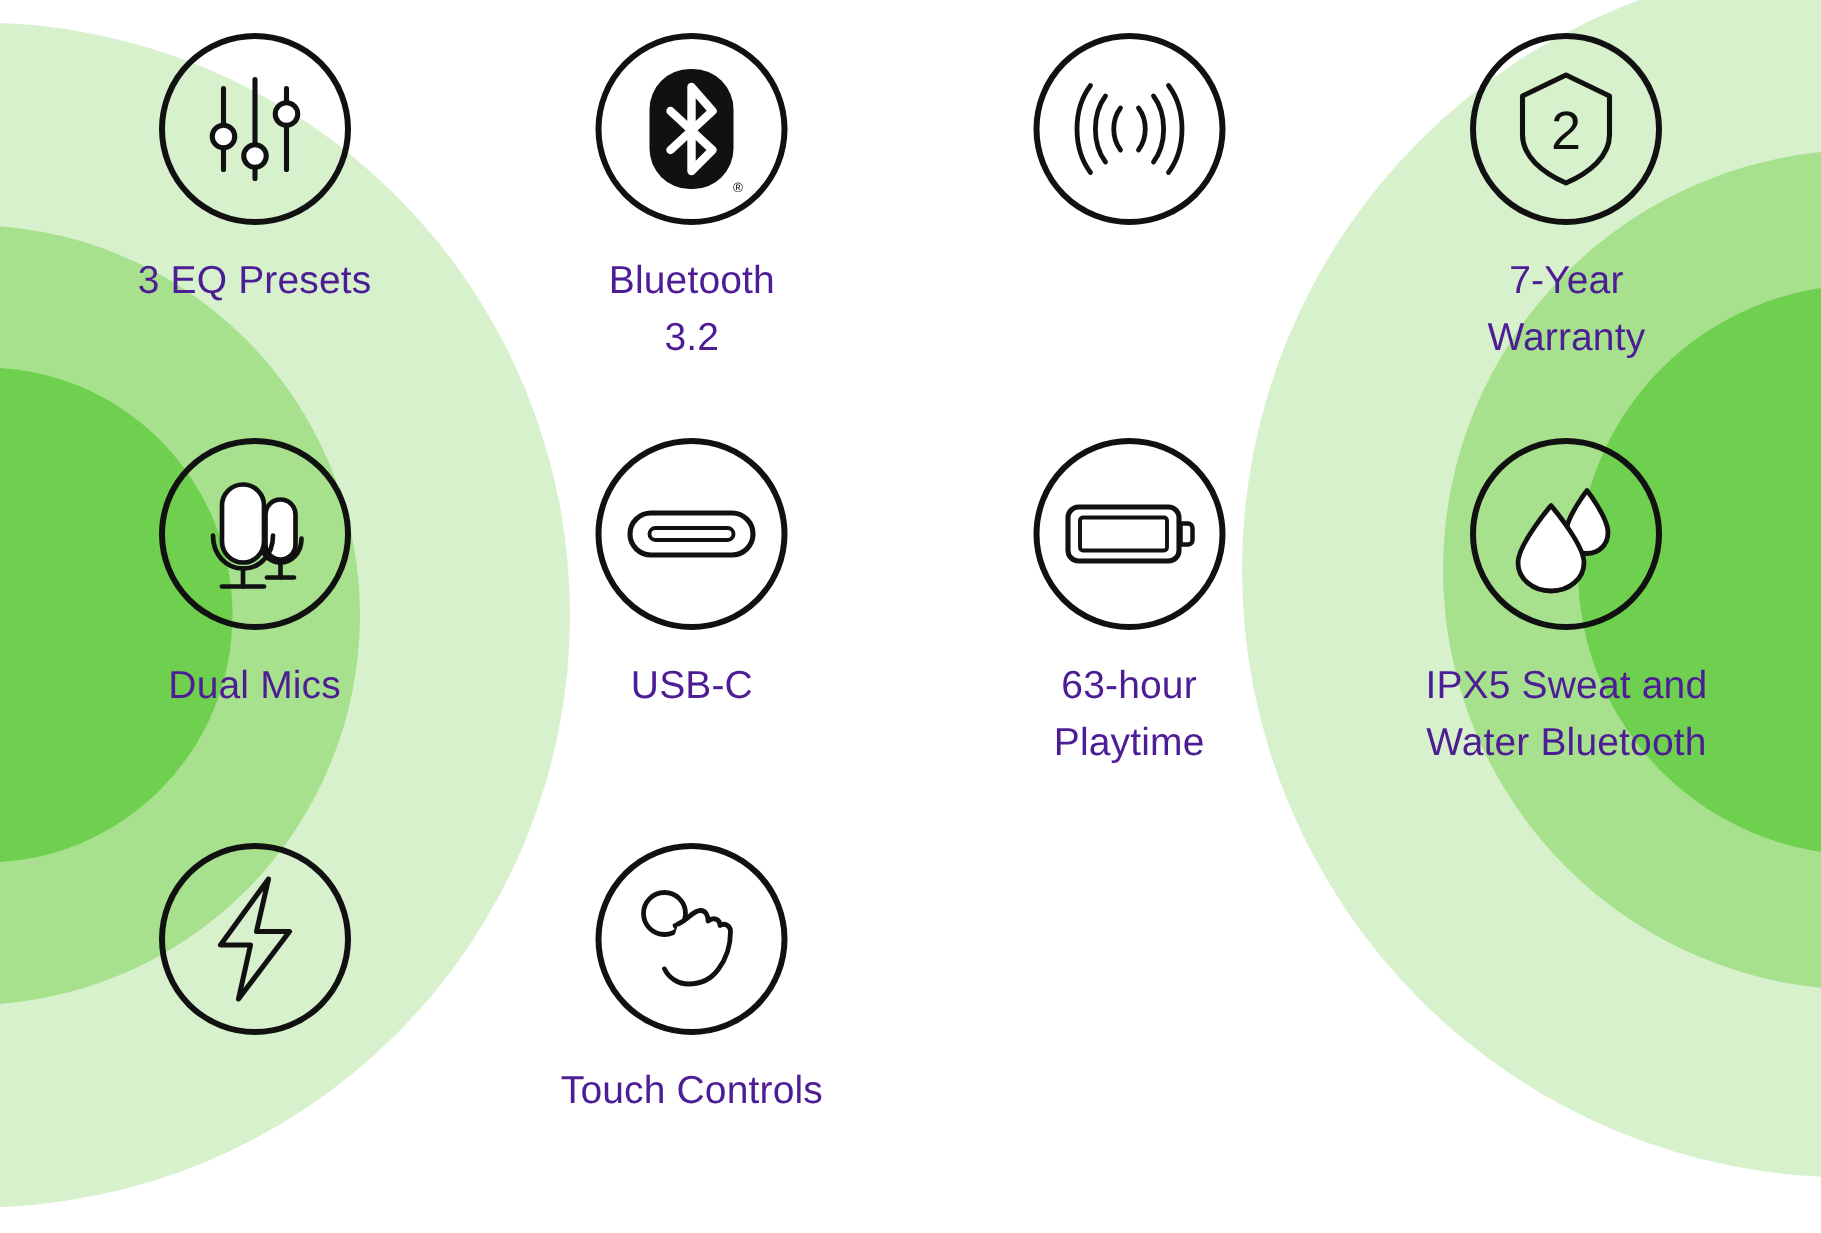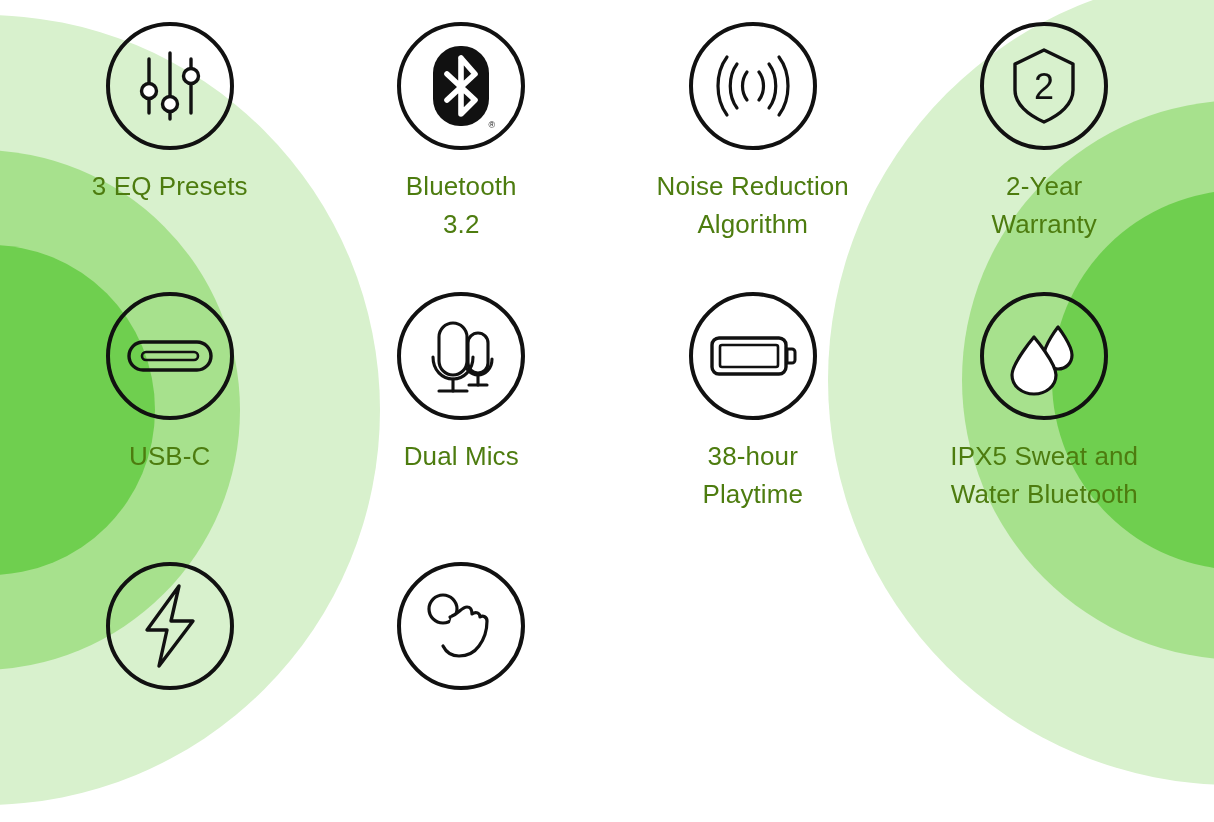--- a/index.html
+++ b/index.html
@@ -70,21 +70,21 @@
     display: flex;
     align-items: center;
     justify-content: center;
     flex: none;
   }
   .badge svg { display: block; overflow: visible; }
 
   .caption {
     margin-top: 18px;
     text-align: center;
-    color: #4d7c0f;
+    color: #4c1d95;
     font-size: 26px;
     line-height: 1.45;
     letter-spacing: 0.1px;
     font-weight: 400;
     white-space: pre-line;
     max-width: 270px;
   }
 
   
   .bt-reg {
@@ -144,43 +144,31 @@
       <div class="badge">
         <svg width="84" height="80" viewBox="0 0 84 80" fill="none" stroke="#111111" stroke-width="3.2" stroke-linecap="round">
           <path d="M36 26 C30 34 30 46 36 54"></path>
           <path d="M26 18 C17 30 17 50 26 62"></path>
           <path d="M16 11 C4 27 4 53 16 69"></path>
           <path d="M48 26 C54 34 54 46 48 54"></path>
           <path d="M58 18 C67 30 67 50 58 62"></path>
           <path d="M68 11 C80 27 80 53 68 69"></path>
         </svg>
       </div>
-      <div class="caption">Noise Reduction
-Algorithm</div>
     </div>
 
     <div class="cell">
       <div class="badge">
         <svg width="72" height="82" viewBox="0 0 72 82" fill="none">
           <path d="M36 5 L65 19 V45 C65 59 52 70 36 77 C20 70 7 59 7 45 V19 Z" stroke="#111111" stroke-width="3.4" stroke-linejoin="round" fill="none"></path>
           <text x="36" y="54" text-anchor="middle" font-family="Liberation Sans, sans-serif" font-size="36" fill="#111111">2</text>
         </svg>
       </div>
-      <div class="caption">2-Year
+      <div class="caption">7-Year
 Warranty</div>
-    </div>
-
-    <div class="cell">
-      <div class="badge">
-        <svg width="88" height="40" viewBox="0 0 88 40" fill="none">
-          <rect x="3" y="6" width="82" height="28" rx="14" stroke="#111111" stroke-width="3.4" fill="none"></rect>
-          <rect x="16" y="16" width="56" height="8" rx="4" stroke="#111111" stroke-width="2.6" fill="none"></rect>
-        </svg>
-      </div>
-      <div class="caption">USB-C</div>
     </div>
 
     <div class="cell">
       <div class="badge">
         <svg width="84" height="82" viewBox="0 0 84 82" fill="none" stroke="#111111" stroke-width="3.1" stroke-linecap="round">
 
           <rect x="49" y="18" width="20" height="40" rx="10" fill="#ffffff"></rect>
           <path d="M45 44 C45 54 52 60 59 60 C66 60 73 54 73 44"></path>
           <line x1="59" y1="60" x2="59" y2="70"></line>
           <line x1="50" y1="70" x2="68" y2="70"></line>
@@ -189,27 +177,37 @@
           <path d="M14 42 C14 55 23 64 34 64 C45 64 54 55 54 42"></path>
           <line x1="34" y1="64" x2="34" y2="76"></line>
           <line x1="20" y1="76" x2="48" y2="76"></line>
         </svg>
       </div>
       <div class="caption">Dual Mics</div>
     </div>
 
     <div class="cell">
       <div class="badge">
+        <svg width="88" height="40" viewBox="0 0 88 40" fill="none">
+          <rect x="3" y="6" width="82" height="28" rx="14" stroke="#111111" stroke-width="3.4" fill="none"></rect>
+          <rect x="16" y="16" width="56" height="8" rx="4" stroke="#111111" stroke-width="2.6" fill="none"></rect>
+        </svg>
+      </div>
+      <div class="caption">USB-C</div>
+    </div>
+
+    <div class="cell">
+      <div class="badge">
         <svg width="88" height="46" viewBox="0 0 88 46" fill="none">
           <rect x="3" y="5" width="74" height="36" rx="7" stroke="#111111" stroke-width="3.4" fill="none"></rect>
           <rect x="11" y="12" width="58" height="22" rx="2" stroke="#111111" stroke-width="2.6" fill="none"></rect>
           <path d="M78 16 H83 A3 3 0 0 1 86 19 V27 A3 3 0 0 1 83 30 H78 Z" stroke="#111111" stroke-width="3" fill="none" stroke-linejoin="round"></path>
         </svg>
       </div>
-      <div class="caption">38-hour
+      <div class="caption">63-hour
 Playtime</div>
     </div>
 
     <div class="cell">
       <div class="badge">
         <svg width="80" height="82" viewBox="0 0 80 82" fill="none" stroke="#111111" stroke-width="3.2" stroke-linejoin="round">
 
           <path d="M54 12 C54 12 40 30 40 40 C40 48 46 54 54 54 C62 54 68 48 68 40 C68 30 54 12 54 12 Z" fill="#ffffff"></path>
 
           <path d="M30 22 C30 22 8 48 8 60 C8 71 18 79 30 79 C42 79 52 71 52 60 C52 48 30 22 30 22 Z" fill="#ffffff"></path>
@@ -236,19 +234,20 @@
           <path d="M31 31 L53 63"></path>
 
           <path d="M33 30 C40 27 43 21 48 21 C52 21 53 25 53 28
                    C57 25 61 27 61 31
                    C64 29 68 31 68 35
                    C68 44 66 52 60 60
                    C55 67 48 70 40 70
                    C33 70 27 66 24 60" fill="#ffffff"></path>
         </svg>
       </div>
+      <div class="caption">Touch Controls</div>
     </div>
 
     <div class="cell empty"></div>
     <div class="cell empty"></div>
 
   </div>
 </div>
 
 </body></html>

